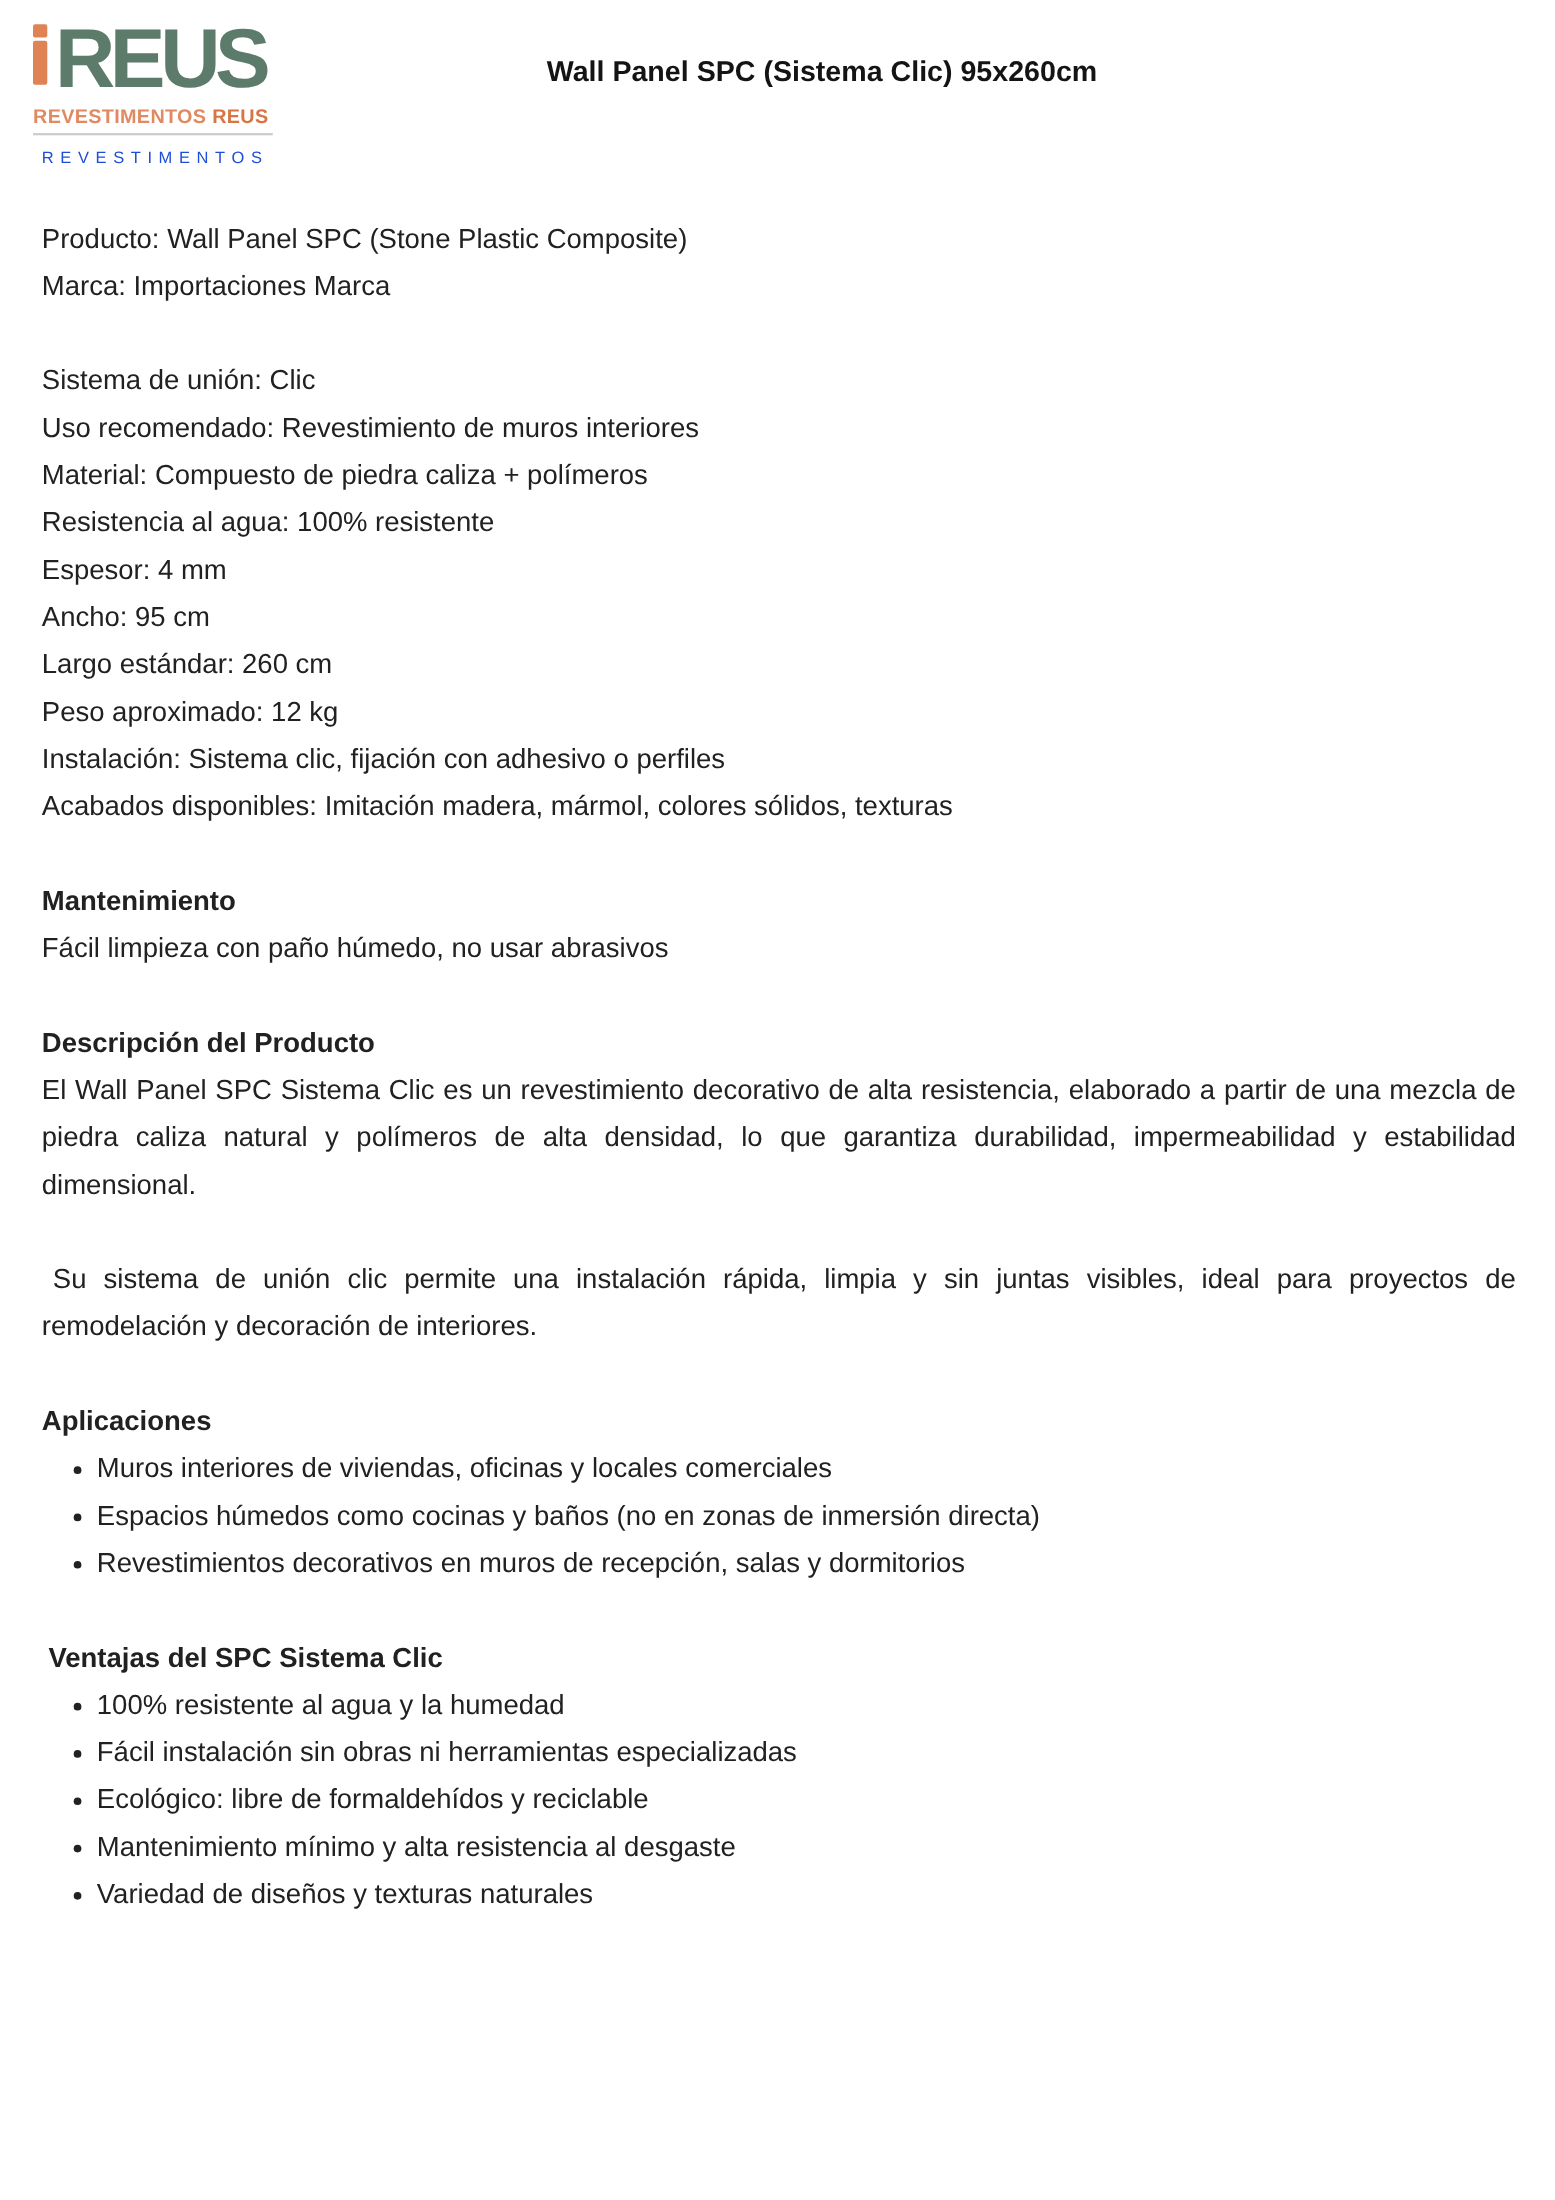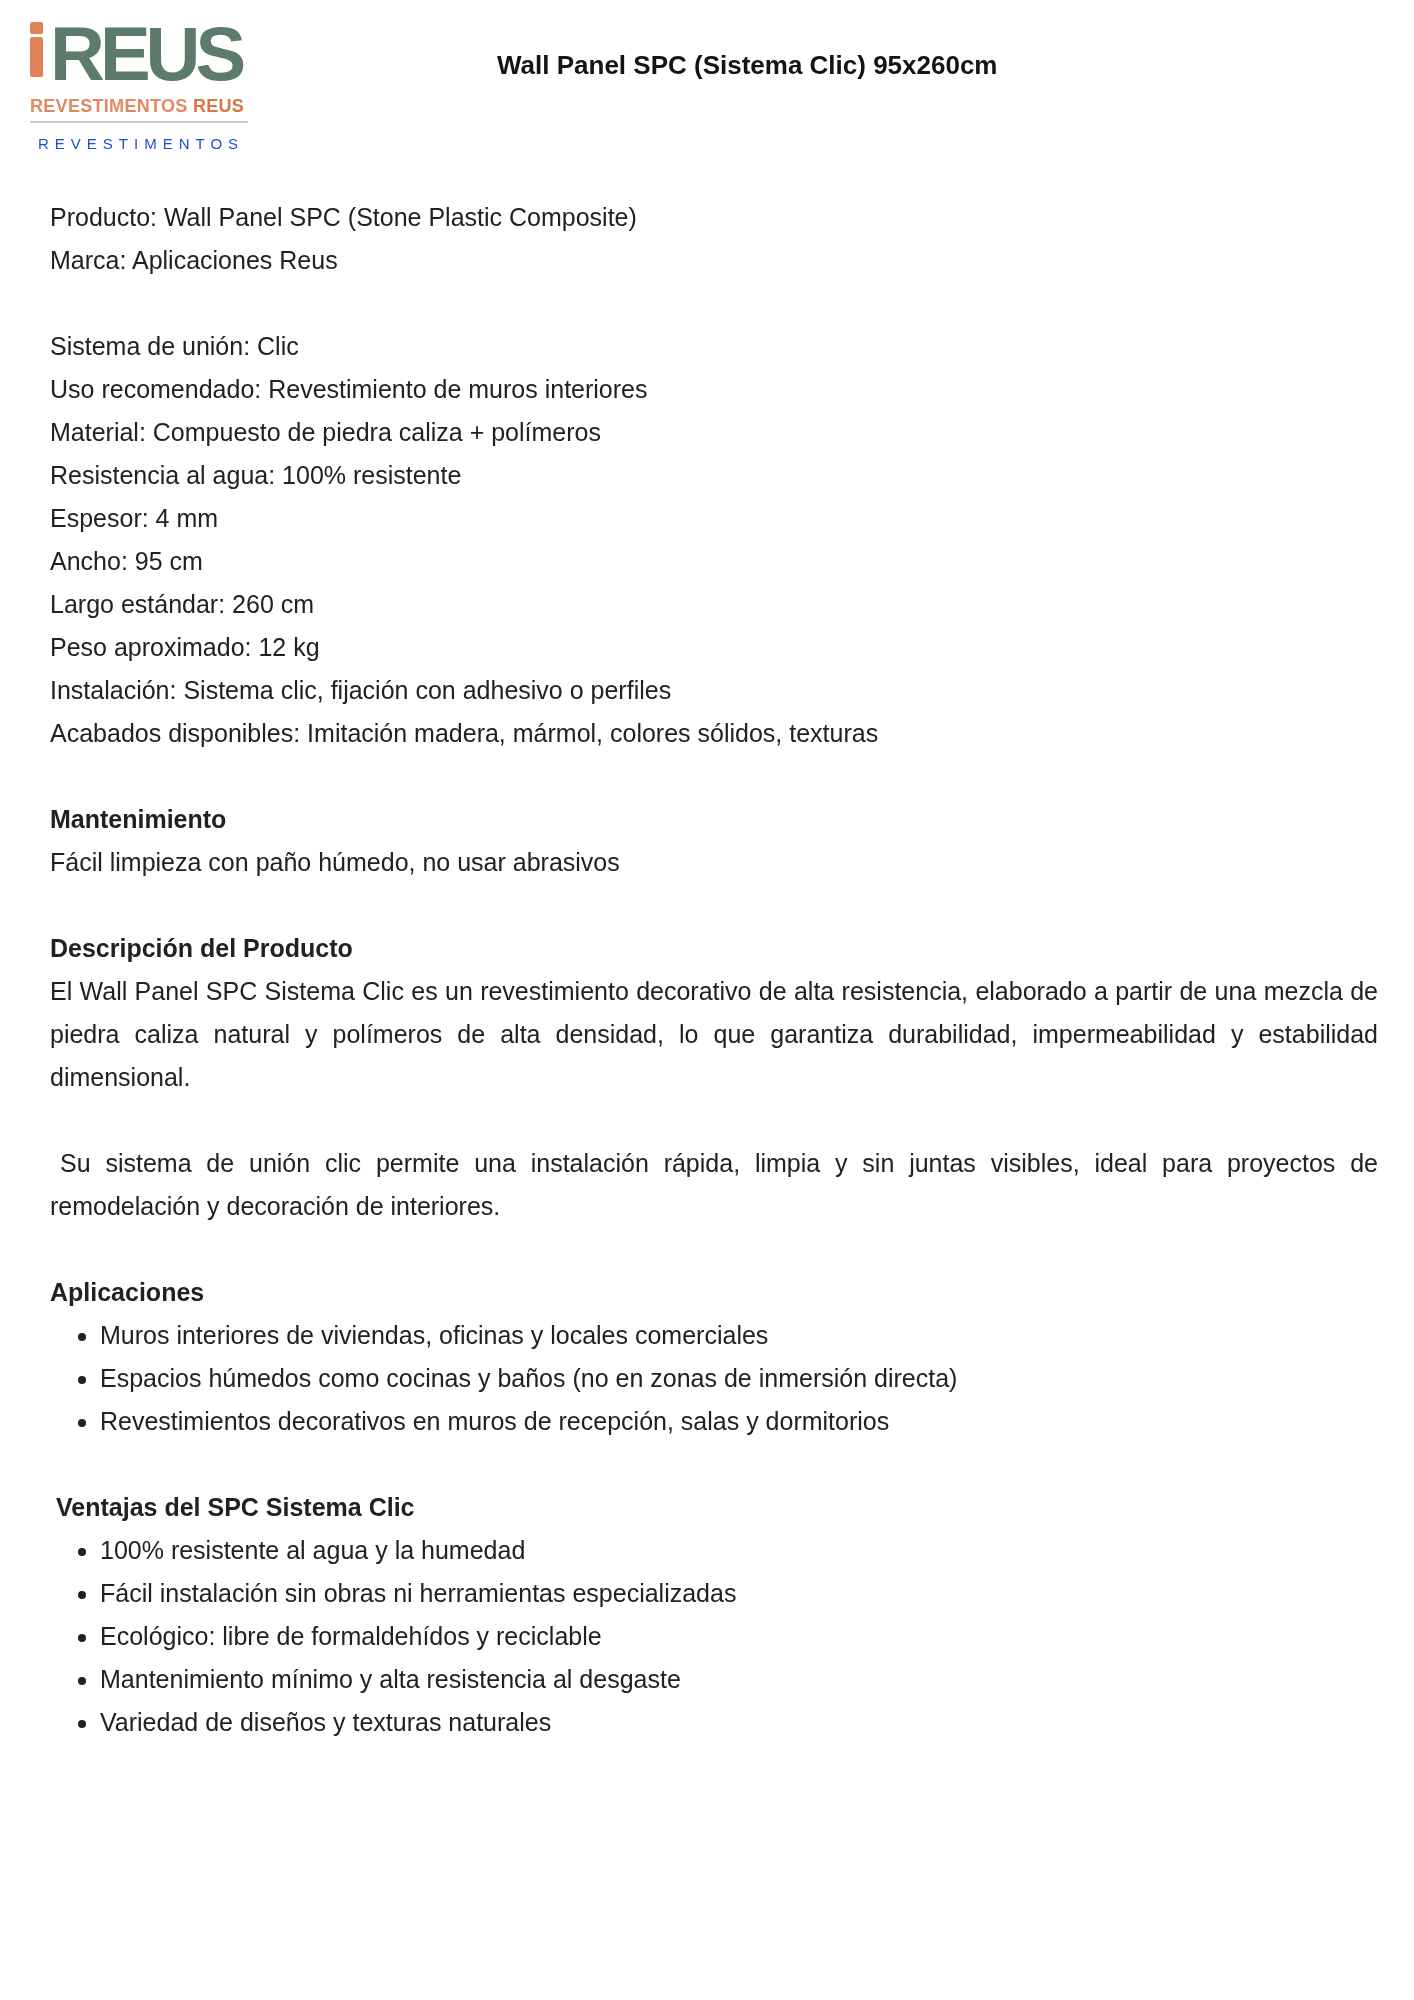--- a/index.html
+++ b/index.html
@@ -38,21 +38,21 @@
     padding-left: 8px; white-space: nowrap; line-height: 18px; margin-top: 12px;
   }
 
   .doc-title {
     position: absolute; left: 497px; top: 48px;
     font-size: 26px; font-weight: 700; color: #141414; line-height: 34px;
     white-space: nowrap;
   }
 
   
-  .content { padding: 0 36px 0 50px; }
+  .content { padding: 0 36px 0 38px; }
   .line { min-height: 43px; }
   .gap { height: 43px; }
   .heading { font-weight: 700; }
   .indent-heading { padding-left: 6px; }
   .para { text-align: justify; }
   .para-indent { text-indent: 10px; }
   ul.bullets { margin: 0; padding: 0 0 0 50px; list-style: disc; }
   ul.bullets li { min-height: 43px; }
 </style>
 </head>
@@ -70,21 +70,21 @@
     <div class="logo-sub"><span>REVESTIMENTOS </span><span class="bold">REUS</span></div>
     <div class="logo-divider"></div>
     <div class="logo-tagline">REVESTIMENTOS</div>
   </div>
   <div class="doc-title">Wall Panel SPC (Sistema Clic) 95x260cm</div>
 </div>
 
 <div class="content">
 
   <div class="line">Producto: Wall Panel SPC (Stone Plastic Composite)</div>
-  <div class="line">Marca: Aplicaciones Reus</div>
+  <div class="line">Marca: Importaciones Marca</div>
 
   <div class="gap"></div>
 
   <div class="line">Sistema de unión: Clic</div>
   <div class="line">Uso recomendado: Revestimiento de muros interiores</div>
   <div class="line">Material: Compuesto de piedra caliza + polímeros</div>
   <div class="line">Resistencia al agua: 100% resistente</div>
   <div class="line">Espesor: 4 mm</div>
   <div class="line">Ancho: 95 cm</div>
   <div class="line">Largo estándar: 260 cm</div>

